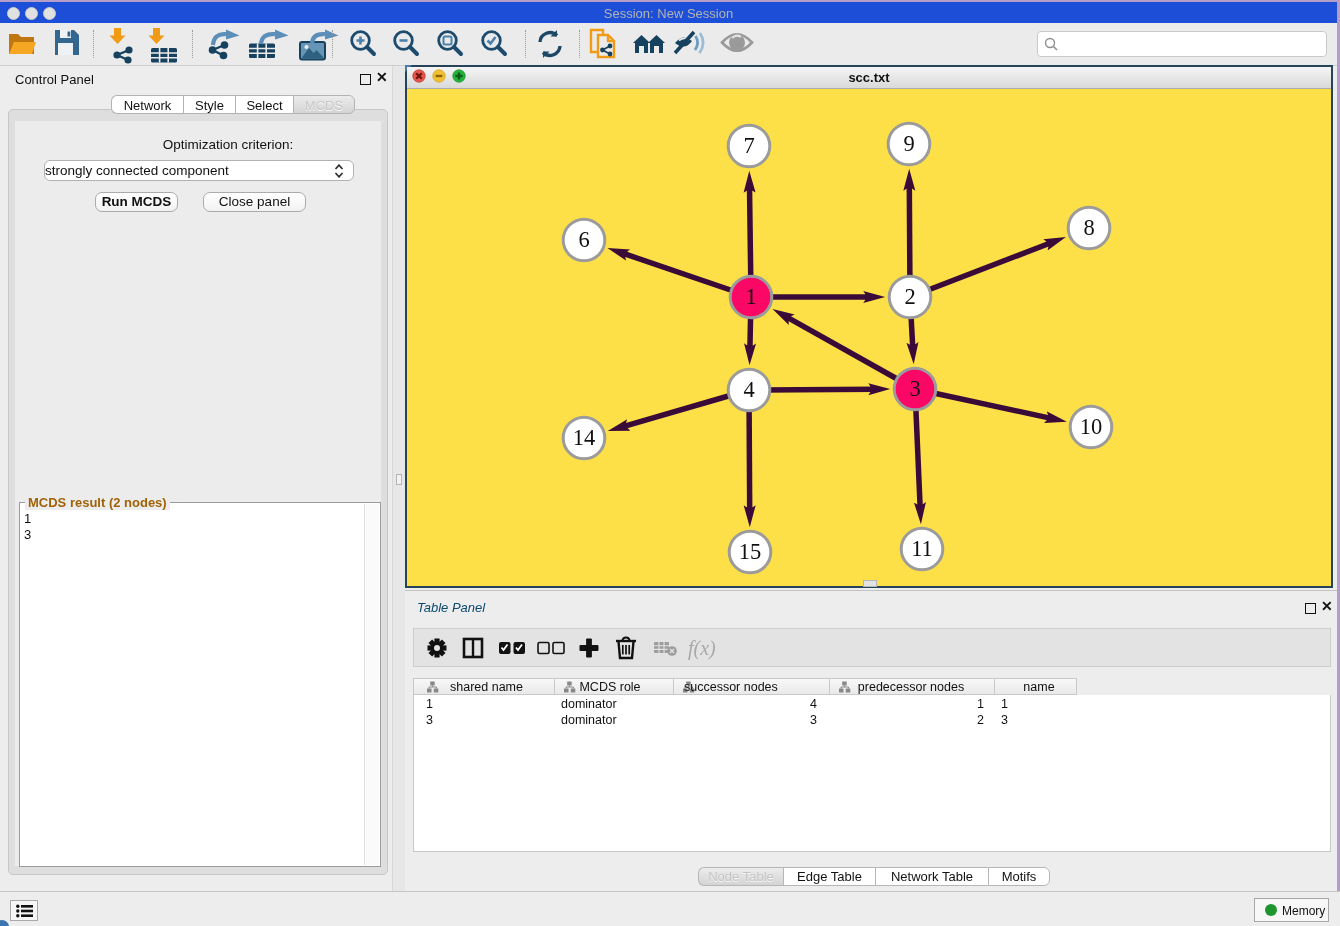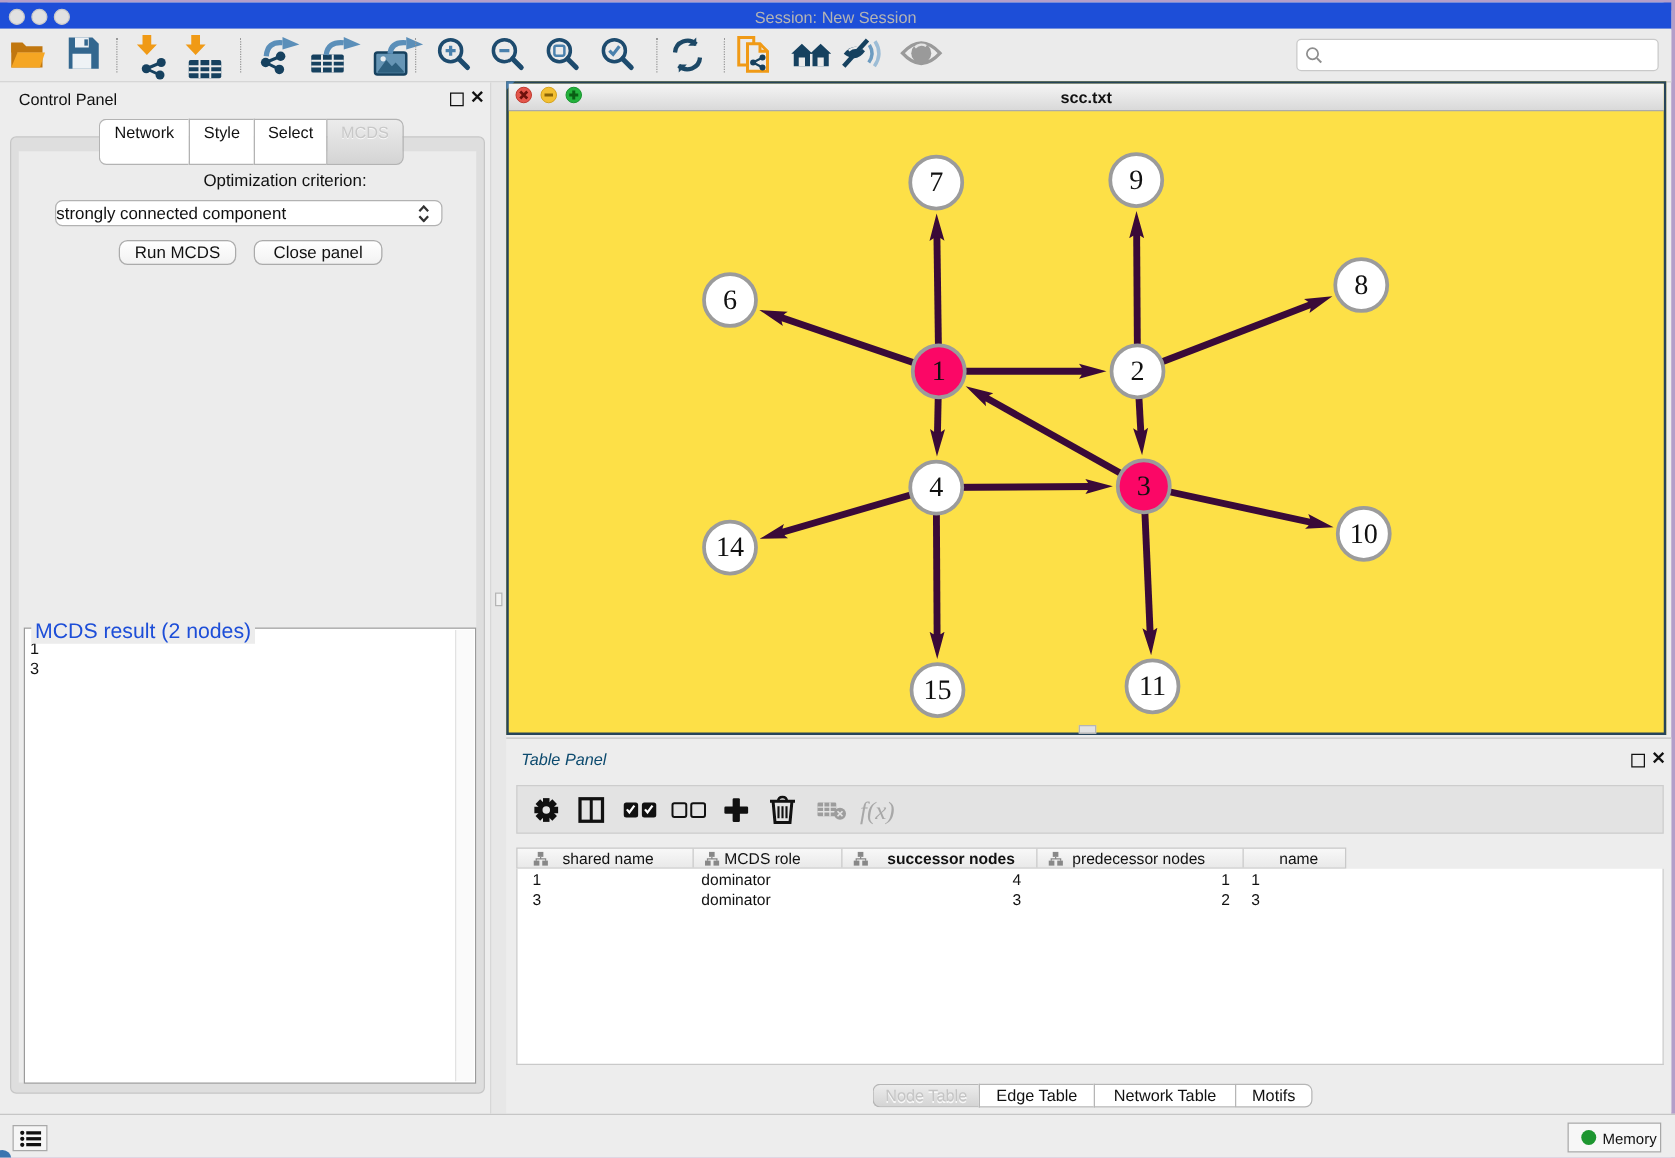--- a/index.html
+++ b/index.html
@@ -8,29 +8,29 @@
 #win{left:0;top:2px;width:1337px;height:924px;background:#ededed;border-radius:7px 7px 0 0;overflow:hidden;}
 #titlebar{left:0;top:0;width:1337px;height:21px;background:#1d4ed8;border-bottom:1px solid #d8d8d8;}
 .tl{width:11px;height:11px;border-radius:50%;background:#e1e1e1;border:1px solid #c9c9c9;top:5px;}
 #ttext{width:100%;text-align:center;top:4px;font-size:13px;color:#b4b4b4;}
 #toolbar{left:0;top:22px;width:1337px;height:42px;background:#ebebeb;border-bottom:1px solid #cfcfcf;}
 .sep{top:7px;height:28px;width:0px;border-left:1px dotted #999;}
 #search{left:1037px;top:8px;width:288px;height:24px;background:#fff;border:1px solid #c9c9c9;border-radius:4px;}
 
 #cp{left:0;top:66px;width:392px;height:825px;background:#ededed;}
 #cptitle{left:15px;top:6px;font-size:13px;color:#111;}
-.tab{top:29px;height:37px;border:1px solid #b3b3b3;background:#fff;font-size:13px;color:#111;text-align:center;line-height:19px;box-sizing:border-box;border-right:none;}
+.tab{top:29px;height:19px;border:1px solid #b3b3b3;background:#fff;font-size:13px;color:#111;text-align:center;line-height:19px;box-sizing:border-box;border-right:none;margin-left:32px;}
 #tabMCDS{background:linear-gradient(#ececec,#d4d4d4);color:#c8c8c8;text-shadow:0 1px 0 #f8f8f8;border-right:1px solid #b3b3b3;}
 #cpcontent{left:8px;top:43px;width:380px;height:766px;background:#dedede;border:1px solid #c6c6c6;border-radius:5px;box-sizing:border-box;}
 #cpinner{left:15px;top:55px;width:366px;height:745px;background:#ececec;}
 #optlabel{left:0;top:71px;width:100%;text-align:center;font-size:13.5px;color:#111;padding-left:32px;}
 #dropdown{left:44px;top:94px;width:310px;height:21px;background:#fff;border:1px solid #b2b2b2;border-radius:6px;box-sizing:border-box;font-size:13.5px;color:#111;line-height:19px;}
 .btn{top:126px;height:20px;background:linear-gradient(#ffffff,#f2f2f2);border:1px solid #ababab;border-radius:7px;box-sizing:border-box;font-size:13.5px;color:#111;text-align:center;line-height:18px;}
 #mcdsbox{left:19px;top:436px;width:362px;height:365px;border:1px solid #9b9b9b;background:#fff;box-sizing:border-box;}
-#mcdslegend{left:25px;top:429px;background:#ececec;padding:0 3px;font-size:17px;color:#1d4ed8;}
+#mcdslegend{left:25px;top:429px;background:#ececec;padding:0 3px;font-size:13px;color:#a16207;font-weight:bold;}
 
 #vdiv{left:392px;top:66px;width:13px;height:825px;background:#e7e7e7;border-left:1px solid #d7d7d7;box-sizing:border-box;}
 
 #netwin{left:405px;top:65px;width:928px;height:523px;border:2px solid #264459;background:#fde047;box-sizing:border-box;}
 #nettitle{left:0;top:0;width:100%;height:21px;background:linear-gradient(#f5f5f5,#d9d9d9);border-bottom:1px solid #ababab;}
 #nettext{width:100%;text-align:center;top:3px;font-size:13px;font-weight:bold;color:#111;}
 
 #tp{left:405px;top:590px;width:932px;height:300px;background:#ededed;border-top:1px solid #c2c2c2;box-sizing:border-box;}
 #tptitle{left:12px;top:9px;font-size:13px;color:#0c4a6e;font-style:italic;}
 #tptoolbar{left:8px;top:37px;width:918px;height:39px;background:#e3e3e3;border:1px solid #cdcdcd;box-sizing:border-box;}
@@ -198,21 +198,21 @@
   <div class="abs tab" style="left:151px;width:52px;">Style</div>
   <div class="abs tab" style="left:203px;width:58px;">Select</div>
   <div class="abs tab" id="tabMCDS" style="left:261px;width:62px;border-radius:0 6px 6px 0;">MCDS</div>
   <div class="abs" id="optlabel">Optimization criterion:</div>
   <div class="abs" id="dropdown"><span style="">strongly connected component</span>
     <svg class="abs" style="right:9px;top:3px;" width="10" height="14" viewBox="0 0 10 14">
       <path d="M1.5,5 L5,1.2 L8.5,5" stroke="#333" stroke-width="1.8" fill="none"></path>
       <path d="M1.5,9 L5,12.8 L8.5,9" stroke="#333" stroke-width="1.8" fill="none"></path>
     </svg>
   </div>
-  <div class="abs btn" style="left:95px;width:94px;">Run MCDS</div>
+  <div class="abs btn" style="left:95px;width:83px;font-weight:bold;">Run MCDS</div>
   <div class="abs btn" style="left:203px;width:103px;">Close panel</div>
   <div class="abs" id="mcdsbox">
     <div class="abs" style="left:4px;top:8px;font-size:13px;color:#111;line-height:16px;">1<br>3</div>
     <div class="abs" style="right:1px;top:1px;width:14px;height:361px;background:#fafafa;border-left:1px solid #e2e2e2;"></div>
   </div>
   <div class="abs" id="mcdslegend">MCDS result (2 nodes)</div>
 </div>
 
 <div class="abs" id="vdiv">
   <div class="abs" style="left:3px;top:408px;width:6px;height:11px;background:#f2f2f2;border:1px solid #b5b5b5;box-sizing:border-box;"></div>
@@ -355,21 +355,21 @@
             <rect x="6.8" y="7.5" width="4.5" height="4"></rect>
           <path d="M5.5,4.5 V6 M2,7.5 V6 H9.5 V7.5" stroke="#888" stroke-width="1" fill="none"></path>
         </g>
         <use href="#srt1" x="137" y="0"></use>
         <use href="#srt1" x="256" y="0"></use>
         <use href="#srt1" x="412" y="0"></use>
       </g>
     </svg>
     <div class="abs htext" style="left:36px;width:72px;text-align:center;">shared name</div>
     <div class="abs htext" style="left:148px;width:96px;text-align:center;">MCDS role</div>
-    <div class="abs htext" style="left:270px;width:128px;text-align:right;font-weight:bold;">successor nodes</div>
+    <div class="abs htext" style="left:270px;width:128px;text-align:left;">successor nodes</div>
     <div class="abs htext" style="left:426px;width:142px;text-align:center;">predecessor nodes</div>
     <div class="abs htext" style="left:583px;width:84px;text-align:center;">name</div>
   </div>
   <div class="abs" id="tbody">
     <div class="abs cell" style="left:12px;top:2px;">1</div>
     <div class="abs cell" style="left:147px;top:2px;">dominator</div>
     <div class="abs cell" style="left:340px;top:2px;width:63px;text-align:right;">4</div>
     <div class="abs cell" style="left:500px;top:2px;width:70px;text-align:right;">1</div>
     <div class="abs cell" style="left:587px;top:2px;">1</div>
     <div class="abs cell" style="left:12px;top:18px;">3</div>

